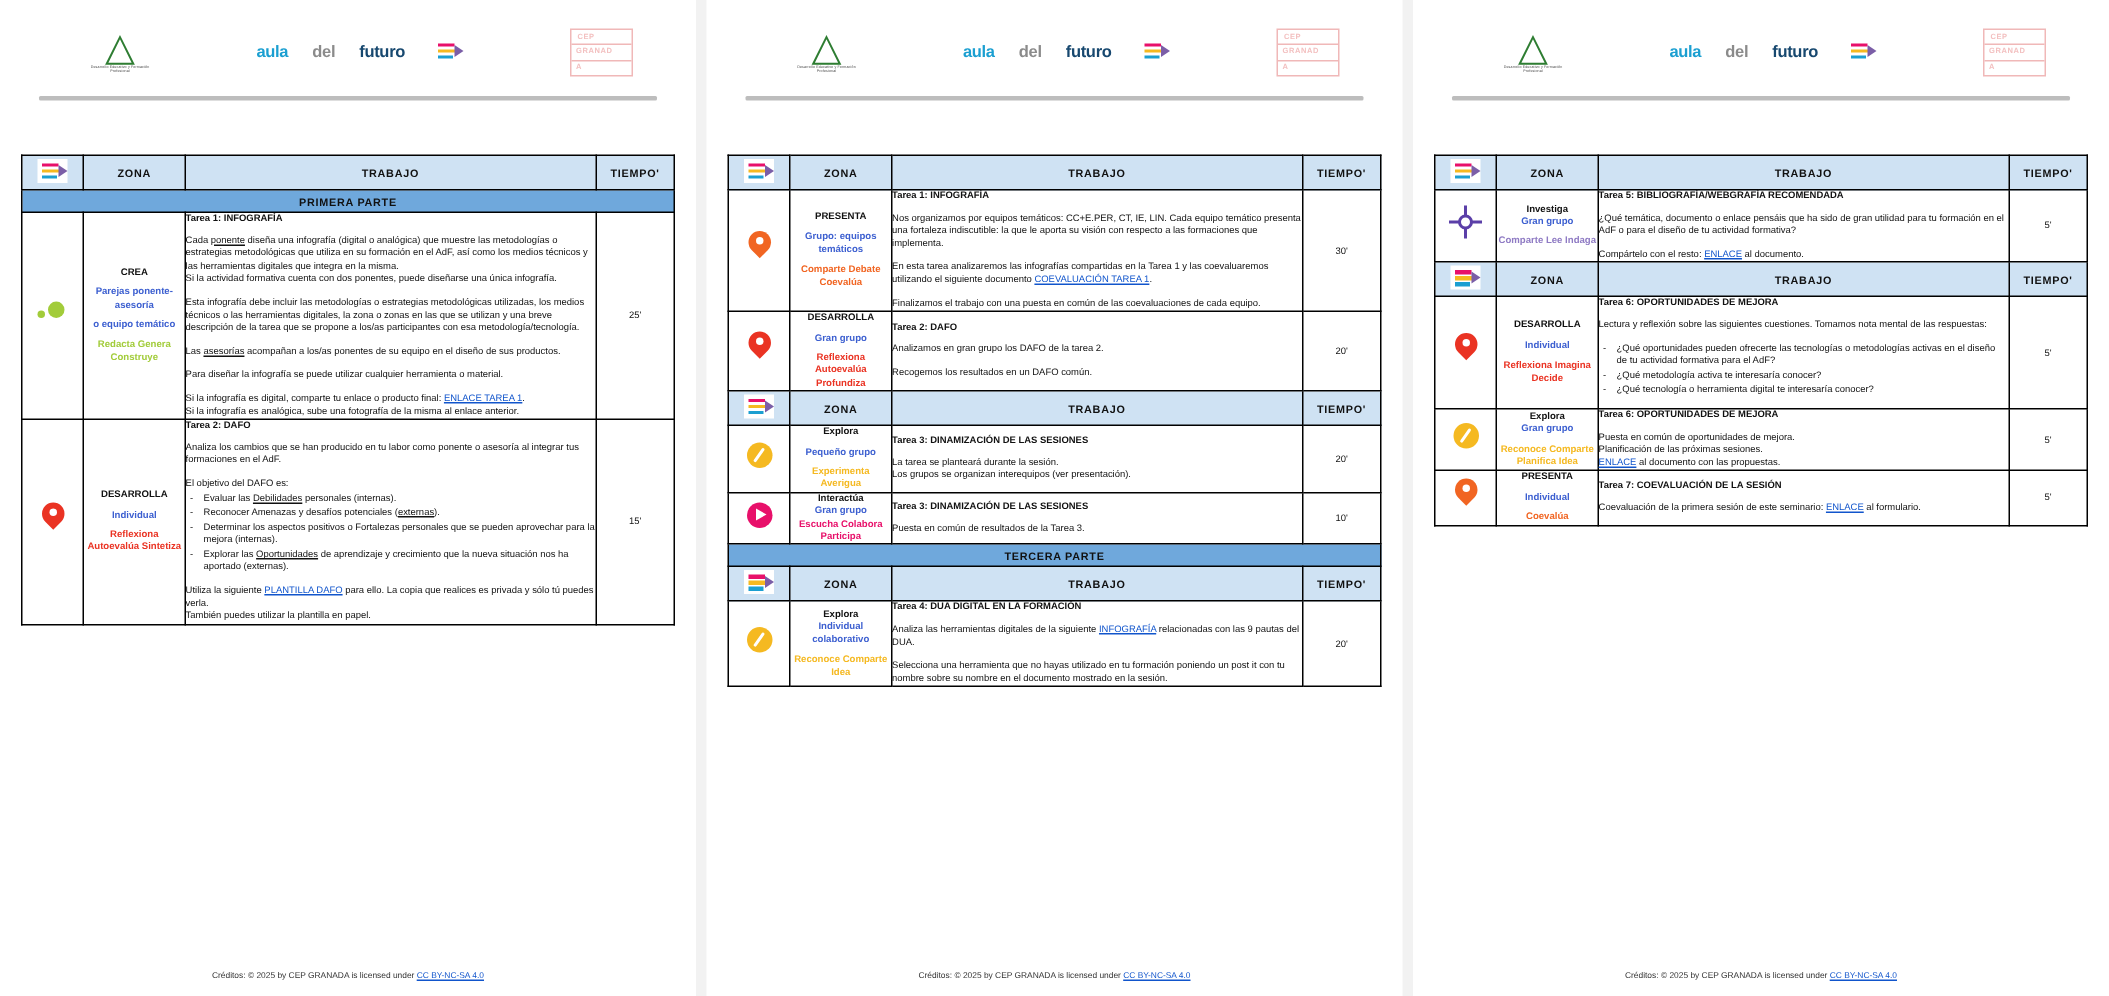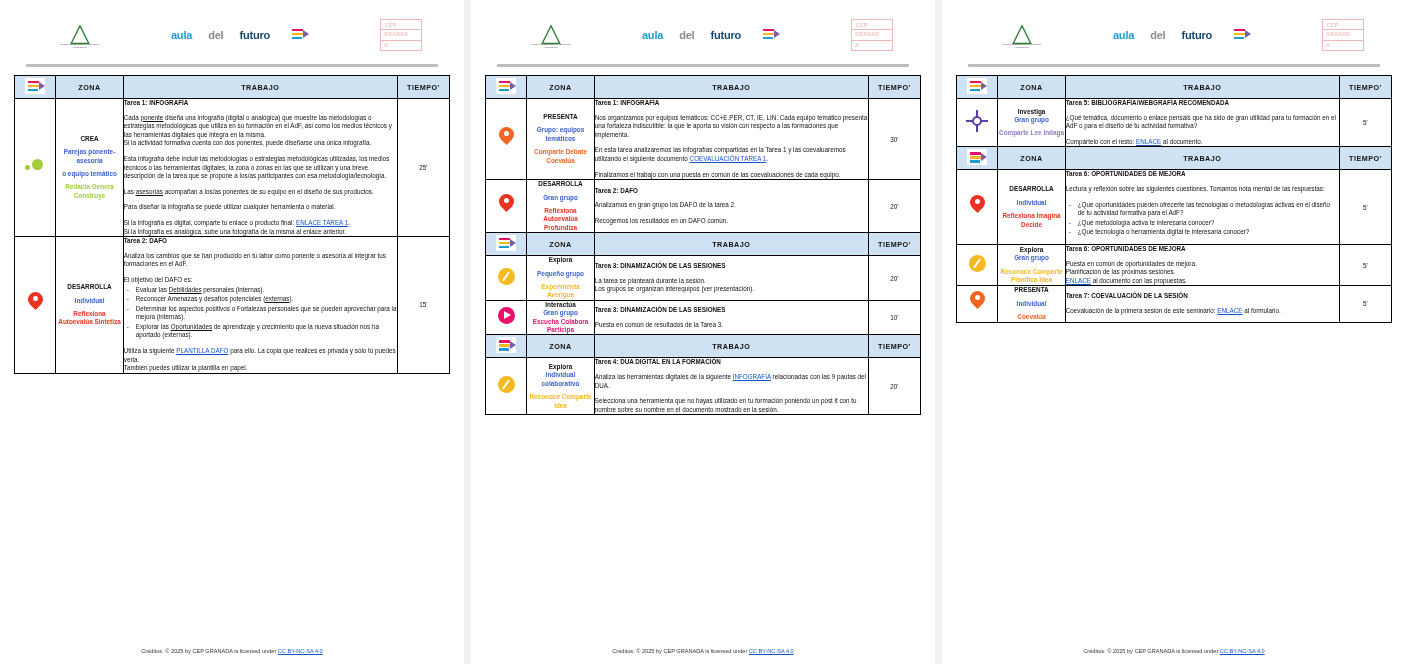--- a/index.html
+++ b/index.html
@@ -26,21 +26,21 @@
   .logo-adf{display:flex;align-items:center;gap:16px;font-size:11px;font-weight:bold;letter-spacing:-0.2px;}
   .logo-adf .aula{color:#1b9fd1;}
   .logo-adf .del{color:#8b8b8b;}
   .logo-adf .futuro{color:#17486f;}
   .logo-adf .arrow{margin-left:3px;display:inline-block;}
   .logo-cep{width:40px;height:30px;border:1px solid #f0b8b8;position:relative;}
   .logo-cep .bar{position:absolute;left:0;right:0;height:1px;background:#f0b8b8;}
   .logo-cep .t{position:absolute;font-size:5px;color:#f3c0c0;letter-spacing:.4px;font-weight:bold;}
   .rule{height:3px;background:#bdbdbd;margin:2px 12px 8px 12px;border-radius:1px;}
   
-  table.plan{border-collapse:collapse;width:100%;table-layout:fixed;}
+  table.plan{border-collapse:collapse;width:100%;table-layout:fixed;margin-top:28px;}
   table.plan td,table.plan th{border:1px solid #000;vertical-align:middle;padding:0;}
   .col-icon{width:9.5%;}
   .col-zona{width:15.5%;}
   .col-trabajo{width:63%;}
   .col-tiempo{width:12%;}
   .hdr td{background:#cfe2f3;text-align:center;font-size:7.2px;font-weight:bold;letter-spacing:.5px;color:#111;height:22px;}
   .hdr td.icocell{background:#cfe2f3;}
   .banner td{background:#6fa8dc;text-align:center;font-weight:bold;font-size:7.2px;letter-spacing:.5px;color:#111;height:14px;}
   .zona{text-align:center;font-size:6.4px;line-height:8.4px;padding:5px 2px;}
   .zona .title{font-weight:bold;color:#111;}
@@ -123,20 +123,23 @@
         </colgroup>
       <tbody>
           <tr class="hdr">
         <td class="icocell">
           <span class="adfmark"><span class="a1"></span><span class="a2"></span><span class="a3"></span><span class="tip"></span></span>
         </td>
         <td>ZONA</td>
         <td>TRABAJO</td>
         <td>TIEMPO'</td>
       </tr>
+      <tr class="banner">
+        <td colspan="4">PRIMERA PARTE</td>
+      </tr>
 
       <tr>
         <td class="iconcell">
           <span class="dots"><span class="small"></span><span class="big"></span></span>
         </td>
         <td class="zona">
           <div class="title">CREA</div>
           <span class="sp"></span>
           <div class="group" style="color:#3c5fd0">Parejas ponente-asesoría</div>
           <span class="sp"></span>
@@ -305,20 +308,23 @@
           <div class="group" style="color:#3c5fd0">Gran grupo</div>
           <div class="verbs" style="color:#e8106a">Escucha Colabora Participa</div>
         </td>
         <td class="trabajo">
           <span class="task">Tarea 3: DINAMIZACIÓN DE LAS SESIONES</span>
           <p>Puesta en común de resultados de la Tarea 3.</p>
         </td>
         <td class="tiempo">10'</td>
       </tr>
 
+      <tr class="banner">
+        <td colspan="4">TERCERA PARTE</td>
+      </tr>
       <tr class="hdr">
         <td class="icocell">
           <span class="adfmark"><span class="a1"></span><span class="a2"></span><span class="a3"></span><span class="tip"></span></span>
         </td>
         <td>ZONA</td>
         <td>TRABAJO</td>
         <td>TIEMPO'</td>
       </tr>
 
       <tr>

